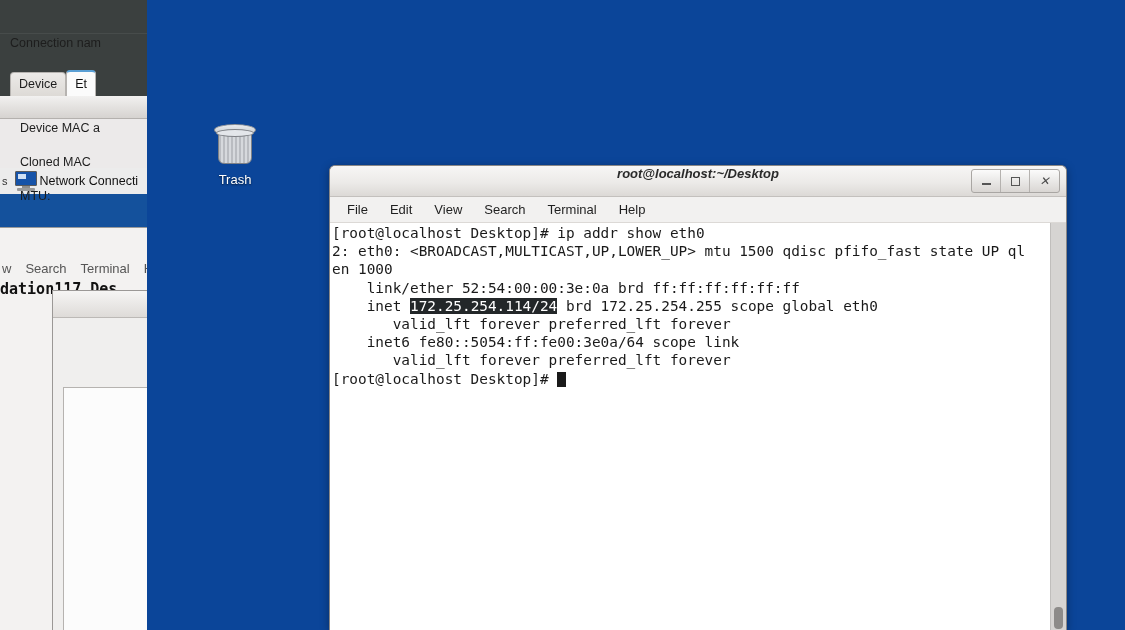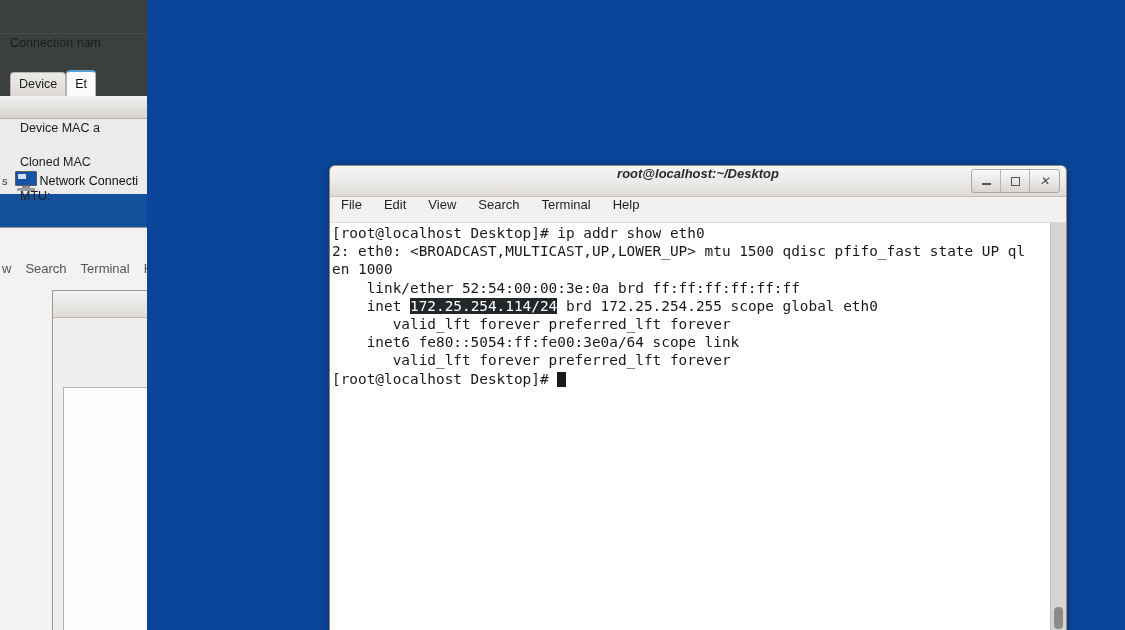--- a/index.html
+++ b/index.html
@@ -338,22 +338,22 @@
   }
   .win-btn .glyph-max {
     width: 9px; height: 9px; border: 1.5px solid #555; box-sizing: border-box;
   }
 
   .term-menubar {
     height: 25px;
     background: #f2f1f0;
     border-bottom: 1px solid #dcd9d6;
     display: flex;
-    align-items: flex-start;
-    padding-left: 11px;
+    align-items: center;
+    padding-left: 17px;
     gap: 22px;
   }
   .menu-item {
     font-size: 13px;
     color: #1f1f1f;
   }
 
   .term-body {
     position: relative;
     background: #ffffff;
@@ -438,35 +438,44 @@
 
   <div class="bg-light-win2"></div>
 
   <div class="menu-frag">
     <span>w</span>
     <span>Search</span>
     <span>Terminal</span>
     <span>H</span>
   </div>
 
+  <div class="prompt-frag">dation117 Des</div>
 
   <div class="conn-dialog">
     <div class="titlebar"></div>
     <div class="tab-panel"></div>
   </div>
   <div class="conn-name-label">Connection nam</div>
   <div class="tabs-row">
     <span class="tab">Device</span>
     <span class="tab active">Et</span>
   </div>
   <div class="form-label l1">Device MAC a</div>
   <div class="form-label l2">Cloned MAC</div>
   <div class="form-label l3">MTU:</div>
 
 
+  <div class="desk-icon" id="icon-trash">
+    <div class="trash-icon">
+      <span class="lid"></span>
+      <span class="can"></span>
+      <span class="rim"></span>
+    </div>
+    <span class="label">Trash</span>
+  </div>
 
   <div id="terminal-window">
     <div class="term-titlebar">
       <span class="term-title">root@localhost:~/Desktop</span>
       <div class="win-buttons">
         <span class="win-btn">
             <span class="glyph-min"></span>
           </span>
         <span class="win-btn">
             <span class="glyph-max"></span>

